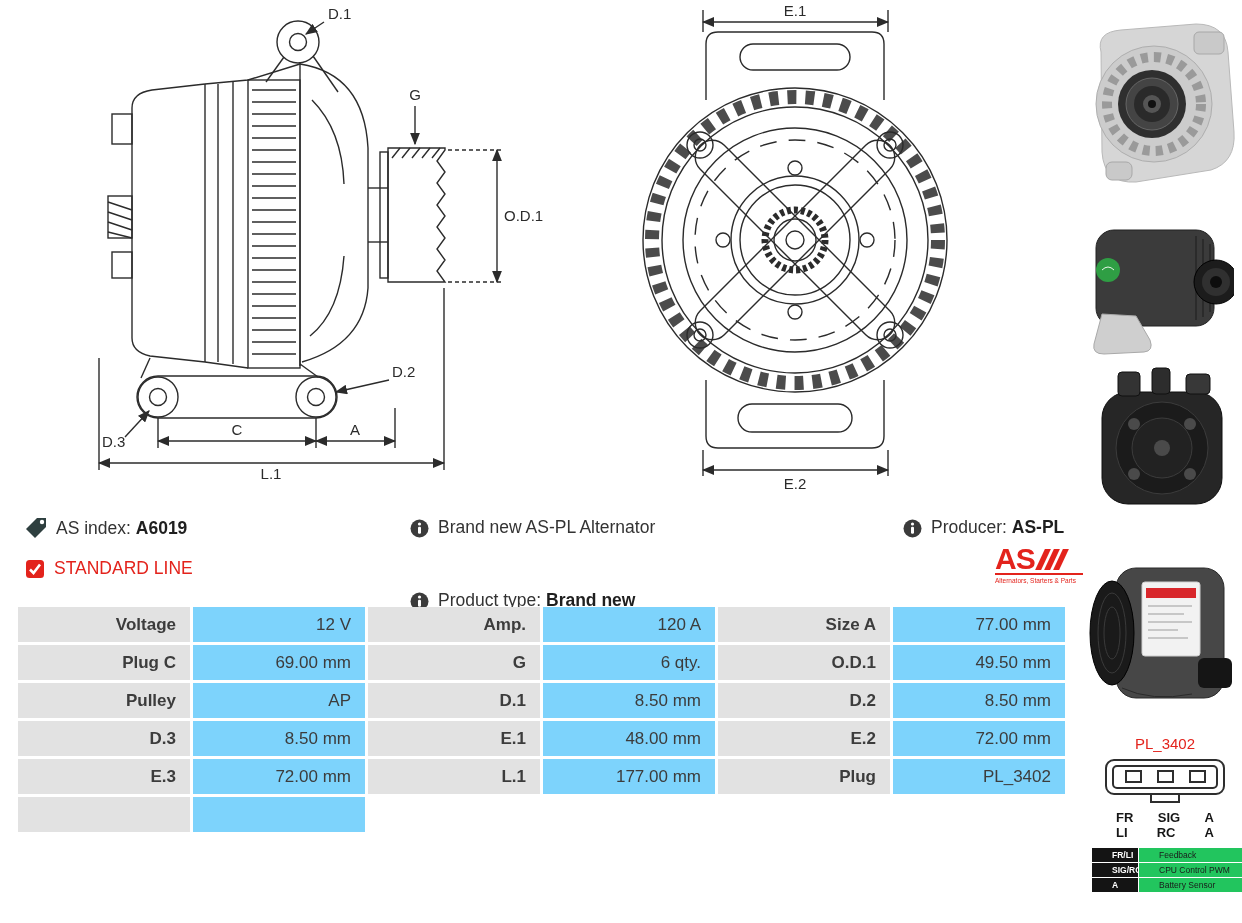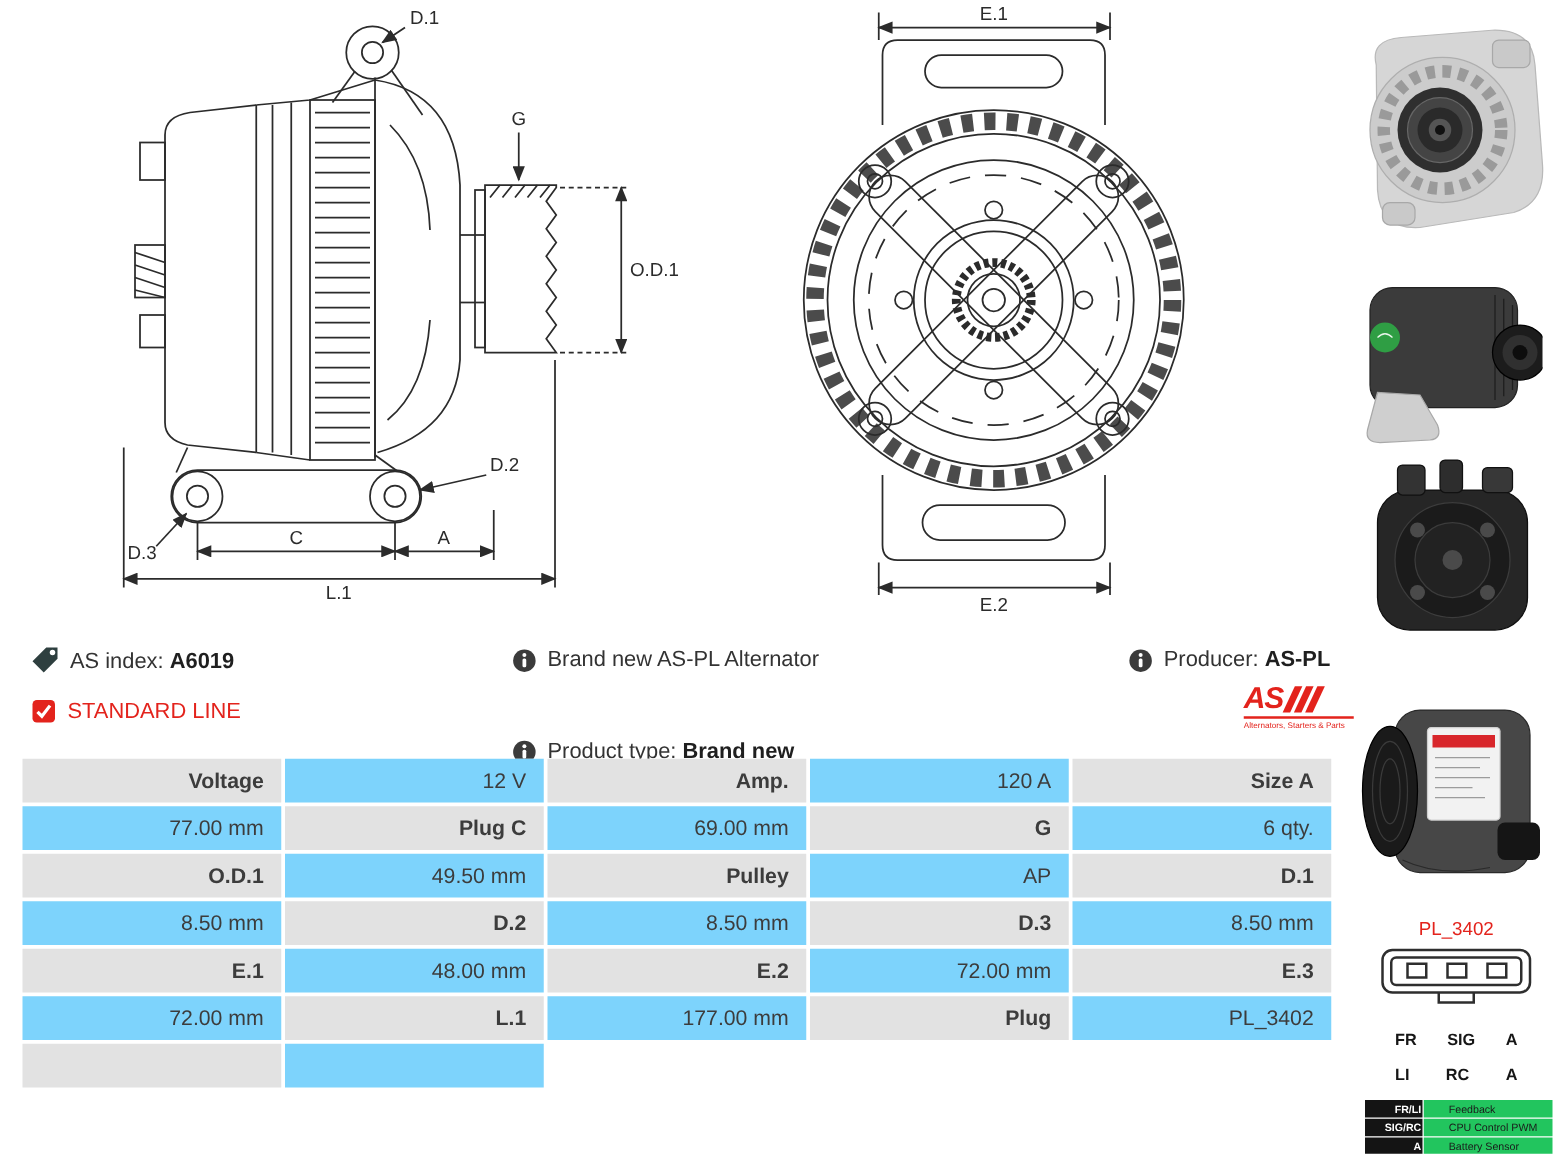--- a/index.html
+++ b/index.html
@@ -15,40 +15,40 @@
 
   
   .info-item{position:absolute;display:flex;align-items:flex-end;gap:9px;
              font-size:17.5px;color:#333;white-space:nowrap}
   .info-item b{color:#1f1f1f}
   .red{color:#e3231c;font-weight:normal}
 
   
   .logo{position:absolute;width:88px}
   .logo-top{display:flex;align-items:flex-end;border-bottom:2px solid #e3231c;padding-bottom:1px}
-  .logo-as{font-size:24px;font-weight:bold;font-style:italic;color:#e3231c;line-height:26px;letter-spacing:-1px}
+  .logo-as{font-size:30px;font-weight:bold;color:#e3231c;line-height:26px;letter-spacing:-1px}
   .logo-bars{display:flex;gap:3px;margin-left:5px;margin-bottom:2px}
   .logo-bars i{display:block;width:6px;height:21px;background:#e3231c;transform:skewX(-25deg)}
   .logo-tag{font-size:6.5px;color:#e3231c;margin-top:2px;white-space:nowrap}
 
   
   .spec{position:absolute;left:18px;top:607px;width:1047px;
-        display:grid;grid-template-columns:1fr 1fr 1fr 1fr 1fr;gap:3px;background:#fff}
+        display:grid;grid-template-columns:1fr 1fr 1fr 1fr 1fr 1fr;gap:3px;background:#fff}
   .cell{height:35px;line-height:35px;text-align:right;padding-right:14px;font-size:17px;overflow:hidden}
   .cell.lab{background:#e2e2e2;font-weight:bold;color:#3c3c3c}
   .cell.val{background:#7dd3fc;color:#3c3c3c}
 
   
   .plug{position:absolute;left:1092px;top:735px;width:146px;text-align:center}
   .plug-title{font-size:15px;margin-bottom:4px}
-  .pin-row{display:flex;justify-content:space-between;width:98px;margin:13px auto;
+  .pin-row{display:flex;justify-content:space-between;width:98px;margin:0 auto;
            font-weight:bold;font-size:13px;color:#161616;line-height:15px}
   .plug-legend{display:grid;grid-template-columns:46px 1fr;gap:1px;background:#fff;
                margin-top:8px;font-size:8.5px;text-align:left}
-  .pl-pin{background:#141414;color:#fff;font-weight:bold;text-align:right;padding:2px 1px}
+  .pl-pin{background:#141414;color:#fff;font-weight:bold;text-align:right;padding:2px 20px}
   .pl-desc{background:#22c55e;color:#1a1a1a;padding:2px 20px;white-space:nowrap}
 </style>
 </head>
 <body>
 
 <svg class="diagram" width="1070" height="505" viewBox="0 0 1070 505">
   <defs>
     <marker id="arr" viewBox="0 0 10 8" markerWidth="9" markerHeight="7" refX="9" refY="4" orient="auto-start-reverse">
       <path d="M0,0 L10,4 L0,8 Z" fill="#2b2b2b"></path>
     </marker>

